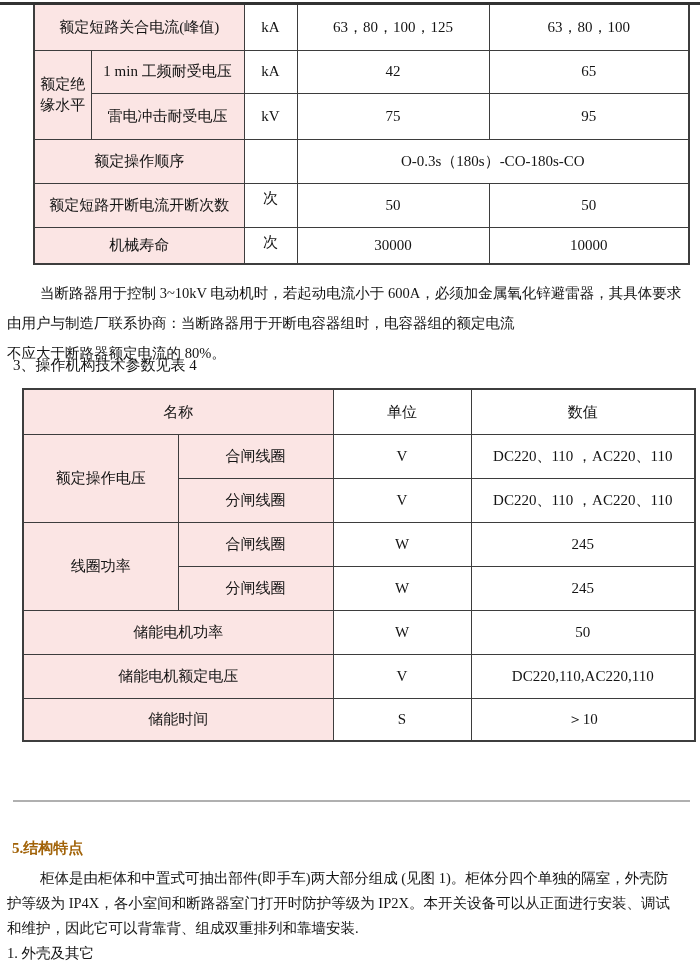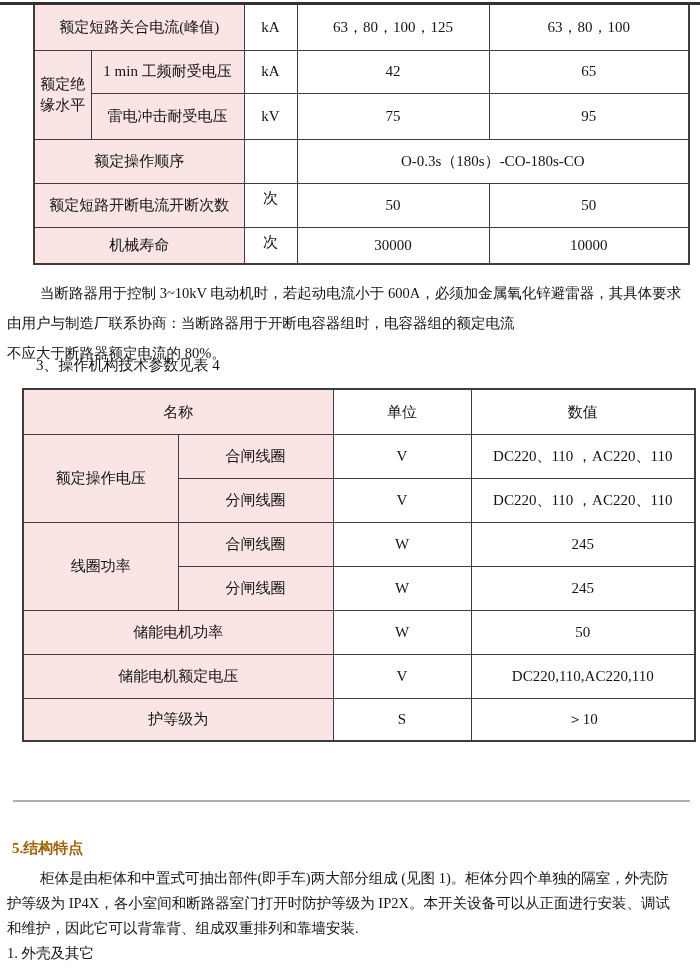--- a/index.html
+++ b/index.html
@@ -10,21 +10,21 @@
   td{border:1.5px solid #3d3d3d;text-align:center;vertical-align:middle;
      font-size:15px;padding:0 2px;overflow:hidden;line-height:1.35;}
   .t1{left:33px;top:5px;width:655px;border:2px solid #3d3d3d;border-top:none;}
   .t1 tr.first td{border-top:none;}
   .t2{left:22px;top:388px;width:672px;border:2px solid #3d3d3d;}
   .pink{background:#fbe5e4;}
   .vtop{vertical-align:top;padding-top:4px;}
   .para{position:absolute;left:7px;width:684px;font-size:14.5px;white-space:nowrap;}
   .para1{top:278px;line-height:30px;}
   .indent{text-indent:33px;}
-  .h3{position:absolute;left:13px;top:356px;font-size:15px;margin-left:23px;}
+  .h3{position:absolute;left:13px;top:356px;font-size:15px;}
   .divider{position:absolute;left:13px;top:800px;width:677px;height:2px;background:#b0b0b0;}
   .h5{position:absolute;left:12px;top:839px;font-size:15px;font-weight:bold;color:#a16207;}
   .para2{top:866px;line-height:25px;}
 </style>
 </head>
 <body>
 
 <div class="page">
 
   <div class="topline"></div>
@@ -124,21 +124,21 @@
       <td colspan="2" class="pink">储能电机功率</td>
       <td>W</td>
       <td>50</td>
     </tr>
     <tr style="height:44px">
       <td colspan="2" class="pink">储能电机额定电压</td>
       <td>V</td>
       <td>DC220,110,AC220,110</td>
     </tr>
     <tr style="height:43px">
-      <td colspan="2" class="pink">护等级为</td>
+      <td colspan="2" class="pink">储能时间</td>
       <td>S</td>
       <td>＞10</td>
     </tr>
   </tbody>
     </table>
 
   <div class="divider"></div>
 
   <div class="h5">5.结构特点</div>
 

